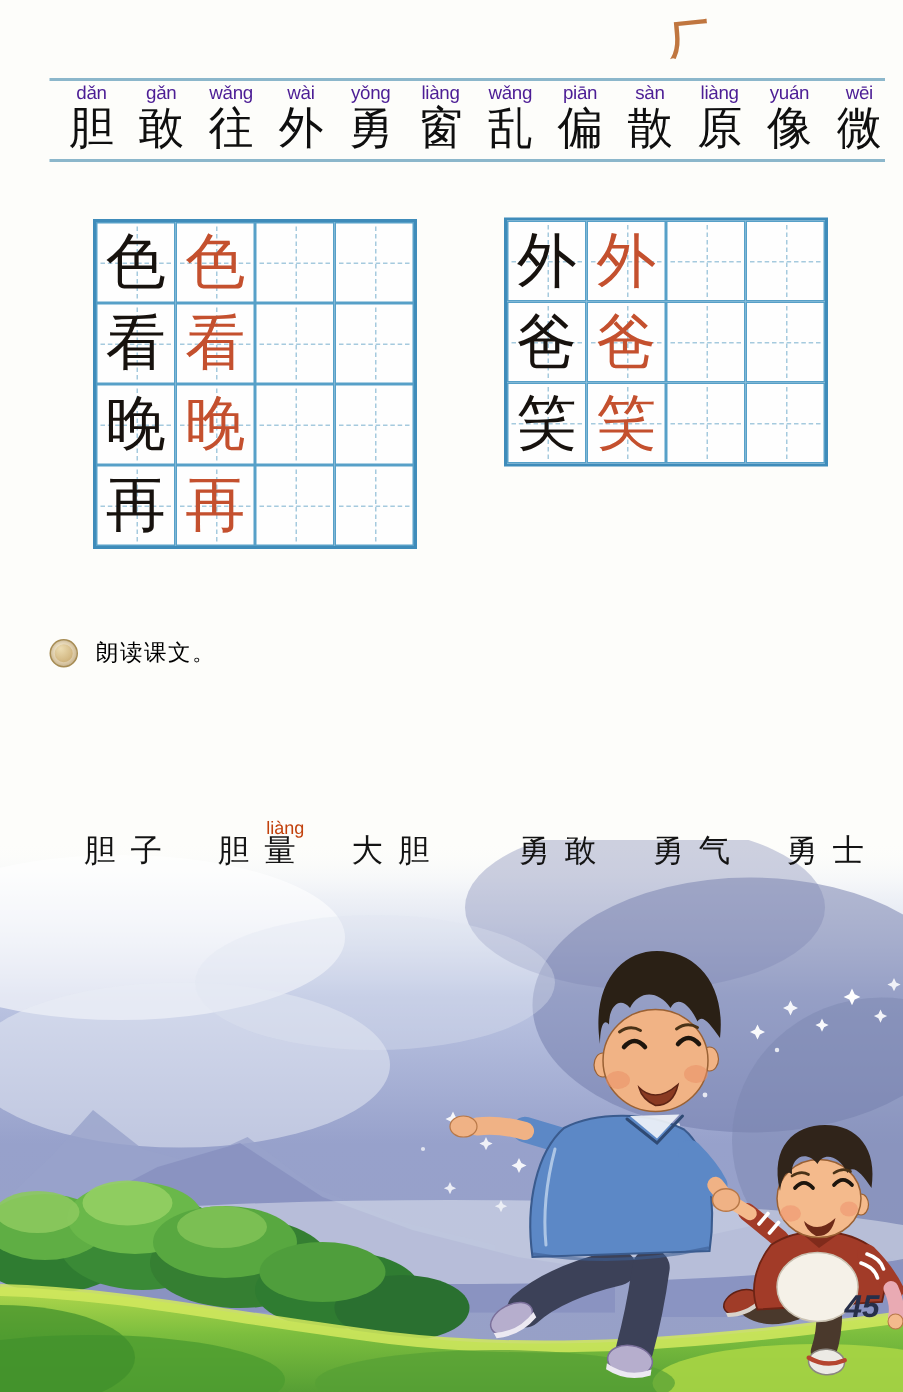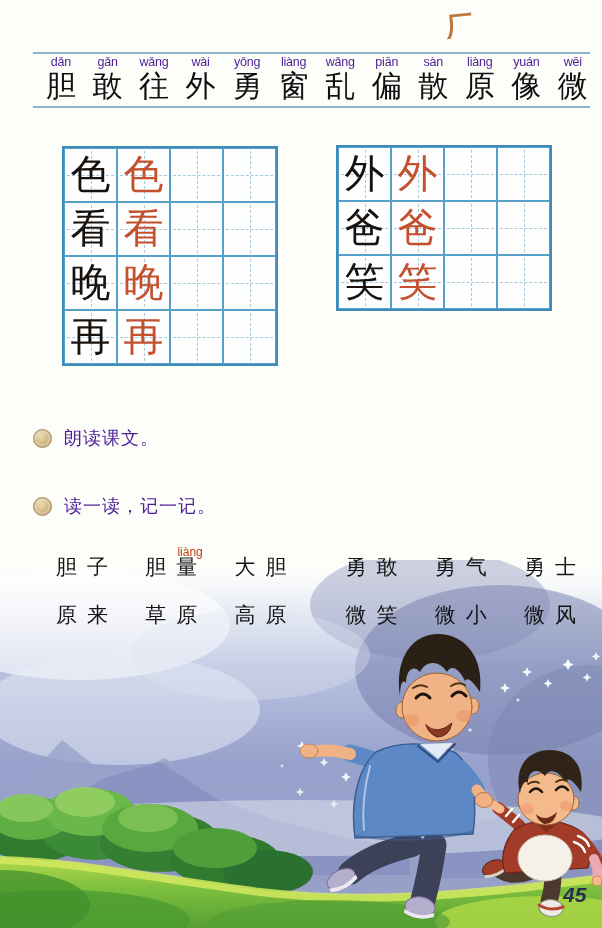--- a/index.html
+++ b/index.html
@@ -60,21 +60,21 @@
   
   .exercise{position:absolute;left:33px;display:flex;align-items:center;gap:12px;}
   .exercise.e1{top:426px;}
   .exercise.e2{top:494px;}
   .bullet-icon{
     width:17px;height:17px;border-radius:50%;flex:0 0 17px;
     background:radial-gradient(circle at 38% 32%,#ecdcb2,#cfb37c 62%,#b2955d);
     border:1px solid #a68c54;
     box-shadow:inset 0 0 0 2.5px rgba(255,255,255,.35), inset 0 0 3px rgba(120,90,40,.6);
   }
-  .exercise .label{font-size:18px;color:#4c1d95;letter-spacing:1px;}
+  .exercise .label{font-size:15px;color:#000000;letter-spacing:1px;}
 
   
   .word-row{
     position:absolute;left:56px;width:530px;z-index:3;
     display:flex;justify-content:space-between;text-align:center;
   }
   .word-row.r1{top:554px;}
   .word-row.r2{top:602px;}
   .word{
     position:relative;font-size:21px;line-height:26px;color:#141414;
@@ -86,21 +86,21 @@
     font-size:12px;color:#c2410c;
   }
   .gap-after{margin-right:22px;}
 
   
   .illustration{position:absolute;left:0;top:560px;width:602px;height:368px;}
 
   .page-num{
     position:absolute;left:563px;top:860px;z-index:5;
     font-family:"Liberation Sans","DejaVu Sans",sans-serif;
-    font-size:21px;font-weight:bold;color:#272f49;font-style:italic;margin-top:23px;
+    font-size:21px;font-weight:bold;color:#272f49;font-style:italic;
   }
 </style>
 </head>
 <body>
 
 <div class="page">
 
   <div class="corner-mark">厂</div>
 
   <div class="rule top"></div>
@@ -215,41 +215,29 @@
     <div class="pcell">
         <span class="trace">笑</span>
       </div>
     <div class="pcell"></div>
     <div class="pcell"></div>
   </div>
 
   <div class="exercise e1">
     <div class="bullet-icon"></div>
     <div class="label">朗读课文。</div>
-  </div>
-  <div class="exercise e2">
-    <div class="bullet-icon"></div>
-    <div class="label">读一读，记一记。</div>
   </div>
 
   <div class="word-row r1">
     <span class="word">胆子</span>
     <span class="word"><span>胆量</span><span class="ruby-note">liàng</span></span>
     <span class="word gap-after">大胆</span>
     <span class="word">勇敢</span>
     <span class="word">勇气</span>
     <span class="word">勇士</span>
-  </div>
-  <div class="word-row r2">
-    <span class="word">原来</span>
-    <span class="word">草原</span>
-    <span class="word gap-after">高原</span>
-    <span class="word">微笑</span>
-    <span class="word">微小</span>
-    <span class="word">微风</span>
   </div>
 
   <svg class="illustration" viewBox="0 0 602 368">
     <defs>
       <linearGradient id="skyGrad" x1="0" y1="0" x2="0" y2="1">
         <stop offset="0" stop-color="#ffffff" stop-opacity="0"></stop>
         <stop offset="0.1" stop-color="#e3e8f4" stop-opacity="0.55"></stop>
         <stop offset="0.28" stop-color="#bcc5e2"></stop>
         <stop offset="0.55" stop-color="#97a1cb"></stop>
         <stop offset="1" stop-color="#97a0c6"></stop>

